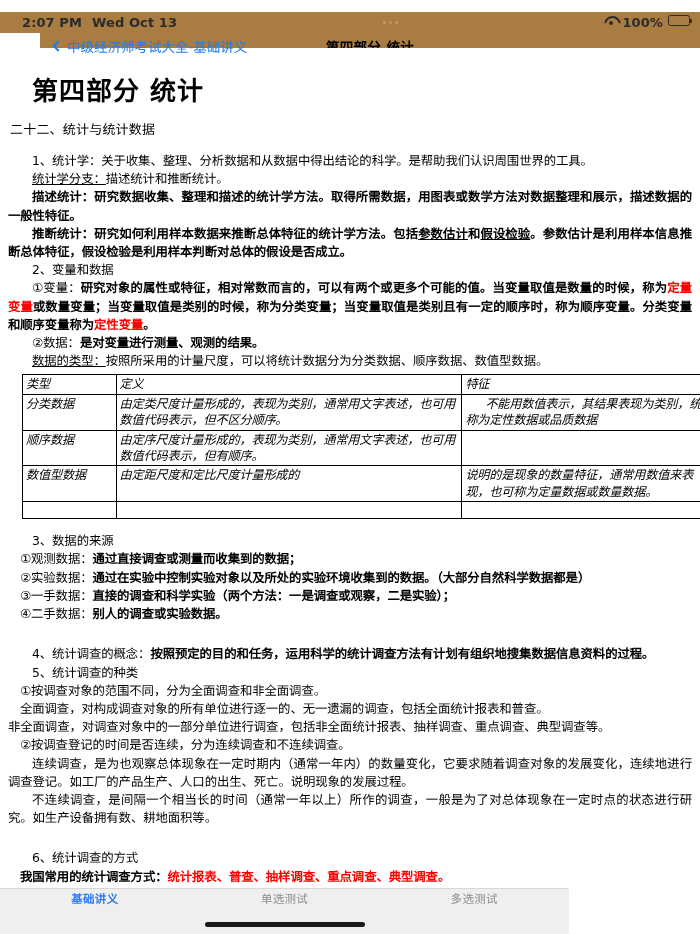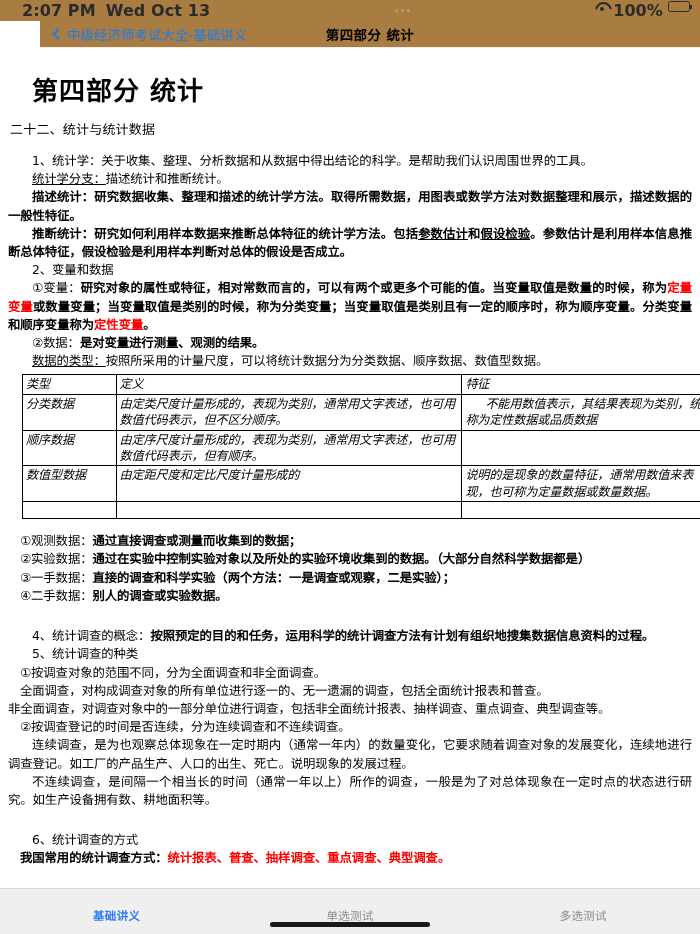--- a/index.html
+++ b/index.html
@@ -23,23 +23,24 @@
 
   
   .status-bar {
     height: 21px;
     background: #a97c42;
     display: flex;
     align-items: center;
     justify-content: space-between;
     padding: 0 10px 0 22px;
     color: #2b2b2b;
-    font-size: 16px;
+    font-size: 13px;
     font-weight: bold;
     letter-spacing: 0.1px;
+    margin-top: 12px;
   }
   .status-left { display: flex; align-items: center; gap: 10px; }
   .status-center { display: flex; align-items: center; gap: 3px; }
   .dots { display: flex; gap: 3px; }
   .dots i { width: 3px; height: 3px; border-radius: 50%; background: #c49a68; display: block; }
   .status-right { display: flex; align-items: flex-start; gap: 5px; }
   .wifi-icon { width: 13px; height: 10px; position: relative; display: inline-block; }
   .wifi-icon::before {
     content: "";
     position: absolute; left: 0; top: 1px;
@@ -175,27 +176,27 @@
   .t1 { margin: 4px 0 0 14px; width: 628px; }
   .t1 td.c1 { width: 86px; }
   .t1 td.c2 { width: 318px; }
   .t1 td.c3 { width: 224px; }
   .t1 td.empty { height: 17px; }
 
   
   .tab-bar {
     position: absolute;
     bottom: 0; left: 0;
-    width: 700px;
+    width: 569px;
     height: 46px;
     background: #efefef;
     border-top: 1px solid #d8d8d8;
     display: flex;
     align-items: flex-start;
-    padding-top: 18px;
+    padding-top: 1px;
   }
   .tab {
     flex: 1;
     text-align: center;
     font-size: 11.5px;
     color: #8d8d8d;
     cursor: pointer;
     letter-spacing: 0.3px;
   }
   .tab.active { color: #2f7cf6; font-weight: bold; }
@@ -283,20 +284,21 @@
           <tr>
             <td class="c1 empty"></td>
             <td class="c2 empty"></td>
             <td class="c3 empty"></td>
           </tr>
         </tbody>
       </table>
 
       <div class="gap"></div>
 
+      <p class="p ind">3、数据的来源</p>
       <p class="p ind-sm"><span>①观测数据：</span><span class="b">通过直接调查或测量而收集到的数据；</span></p>
       <p class="p ind-sm"><span>②实验数据：</span><span class="b">通过在实验中控制实验对象以及所处的实验环境收集到的数据。（大部分自然科学数据都是）</span></p>
       <p class="p ind-sm"><span>③一手数据：</span><span class="b">直接的调查和科学实验（两个方法：一是调查或观察，二是实验）；</span></p>
       <p class="p ind-sm"><span>④二手数据：</span><span class="b">别人的调查或实验数据。</span></p>
 
       <div class="gap-lg"></div>
 
       <p class="p ind"><span>4、统计调查的概念：</span><span class="b">按照预定的目的和任务，运用科学的统计调查方法有计划有组织地搜集数据信息资料的过程。</span></p>
 
       <p class="p ind">5、统计调查的种类</p>

